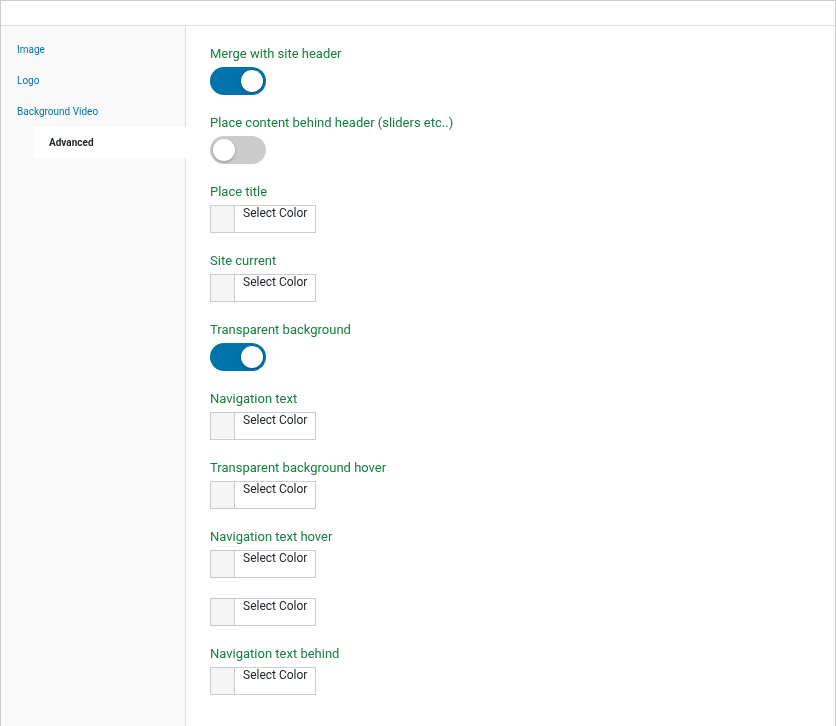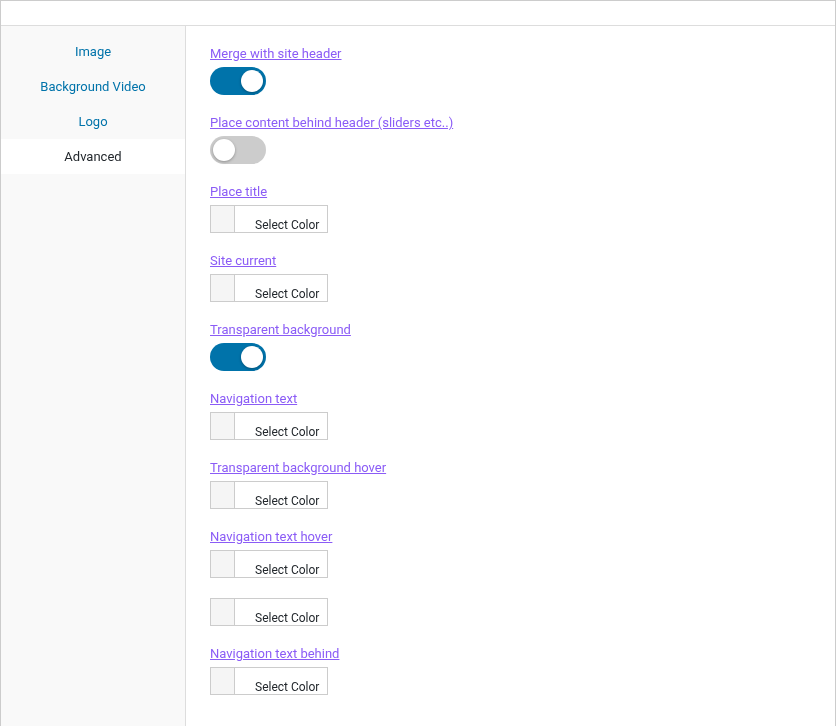--- a/index.html
+++ b/index.html
@@ -54,54 +54,54 @@
     .sidebar {
       width: 185px;
       background: #f9f9f9;
       border-right: 1px solid #ddd;
       padding-top: 8px;
     }
 
     .sidebar-item {
       display: block;
       padding: 10px 16px;
-      font-size: 13px;
+      font-size: 10px;
       color: #0073aa;
       cursor: pointer;
       text-decoration: none;
       background: transparent;
       border: none;
       width: 100%;
-      text-align: center;
+      text-align: left;
     }
 
     .sidebar-item.active {
       background: #fff;
       color: #23282d;
-      font-weight: 400;
+      font-weight: 700;
       border-left: none;
       cursor: default;
+      margin-left: 32px;
     }
 
     .main-content {
       flex: 1;
       padding: 20px 24px;
       overflow-y: auto;
     }
 
     .field-group {
       margin-bottom: 20px;
     }
 
     .field-label {
       font-size: 13px;
-      color: #8b5cf6;
+      color: #15803d;
       margin-bottom: 6px;
       display: block;
-      text-decoration: underline;
     }
 
     
     .toggle-switch {
       position: relative;
       display: inline-block;
       width: 56px;
       height: 28px;
       cursor: pointer;
     }
@@ -140,22 +140,22 @@
       background-color: #0073aa;
     }
 
     .toggle-switch input:checked + .toggle-slider::before {
       transform: translateX(28px);
     }
 
     
     .color-picker-btn {
       display: flex;
-      align-items: flex-end;
-      gap: 12px;
+      align-items: flex-start;
+      gap: 0;
       border: 1px solid #ccc;
       background: #fff;
       cursor: pointer;
       padding: 0;
       height: 28px;
       font-size: 12px;
       color: #23282d;
     }
 
     .color-swatch {
@@ -178,22 +178,22 @@
 <div class="panel">
   <div class="panel-header">
     <span class="panel-title"></span>
     <span class="panel-toggle-icon"></span>
   </div>
 
   <div class="panel-body">
     <div class="sidebar">
 
     <button class="sidebar-item">Image</button>
+        <button class="sidebar-item">Logo</button>
         <button class="sidebar-item">Background Video</button>
-        <button class="sidebar-item">Logo</button>
         <button class="sidebar-item active">Advanced</button>
       </div>
 
     <div class="main-content">
 
     <div class="field-group"><span class="field-label">Merge with site header</span><label class="toggle-switch"><input type="checkbox" checked="" style=""><span class="toggle-slider"></span></label></div>
         <div class="field-group"><span class="field-label">Place content behind header (sliders etc..)</span><label class="toggle-switch"><input type="checkbox" style=""><span class="toggle-slider"></span></label></div>
         <div class="field-group">
           <span class="field-label">Place title</span>
           <button class="color-picker-btn">

